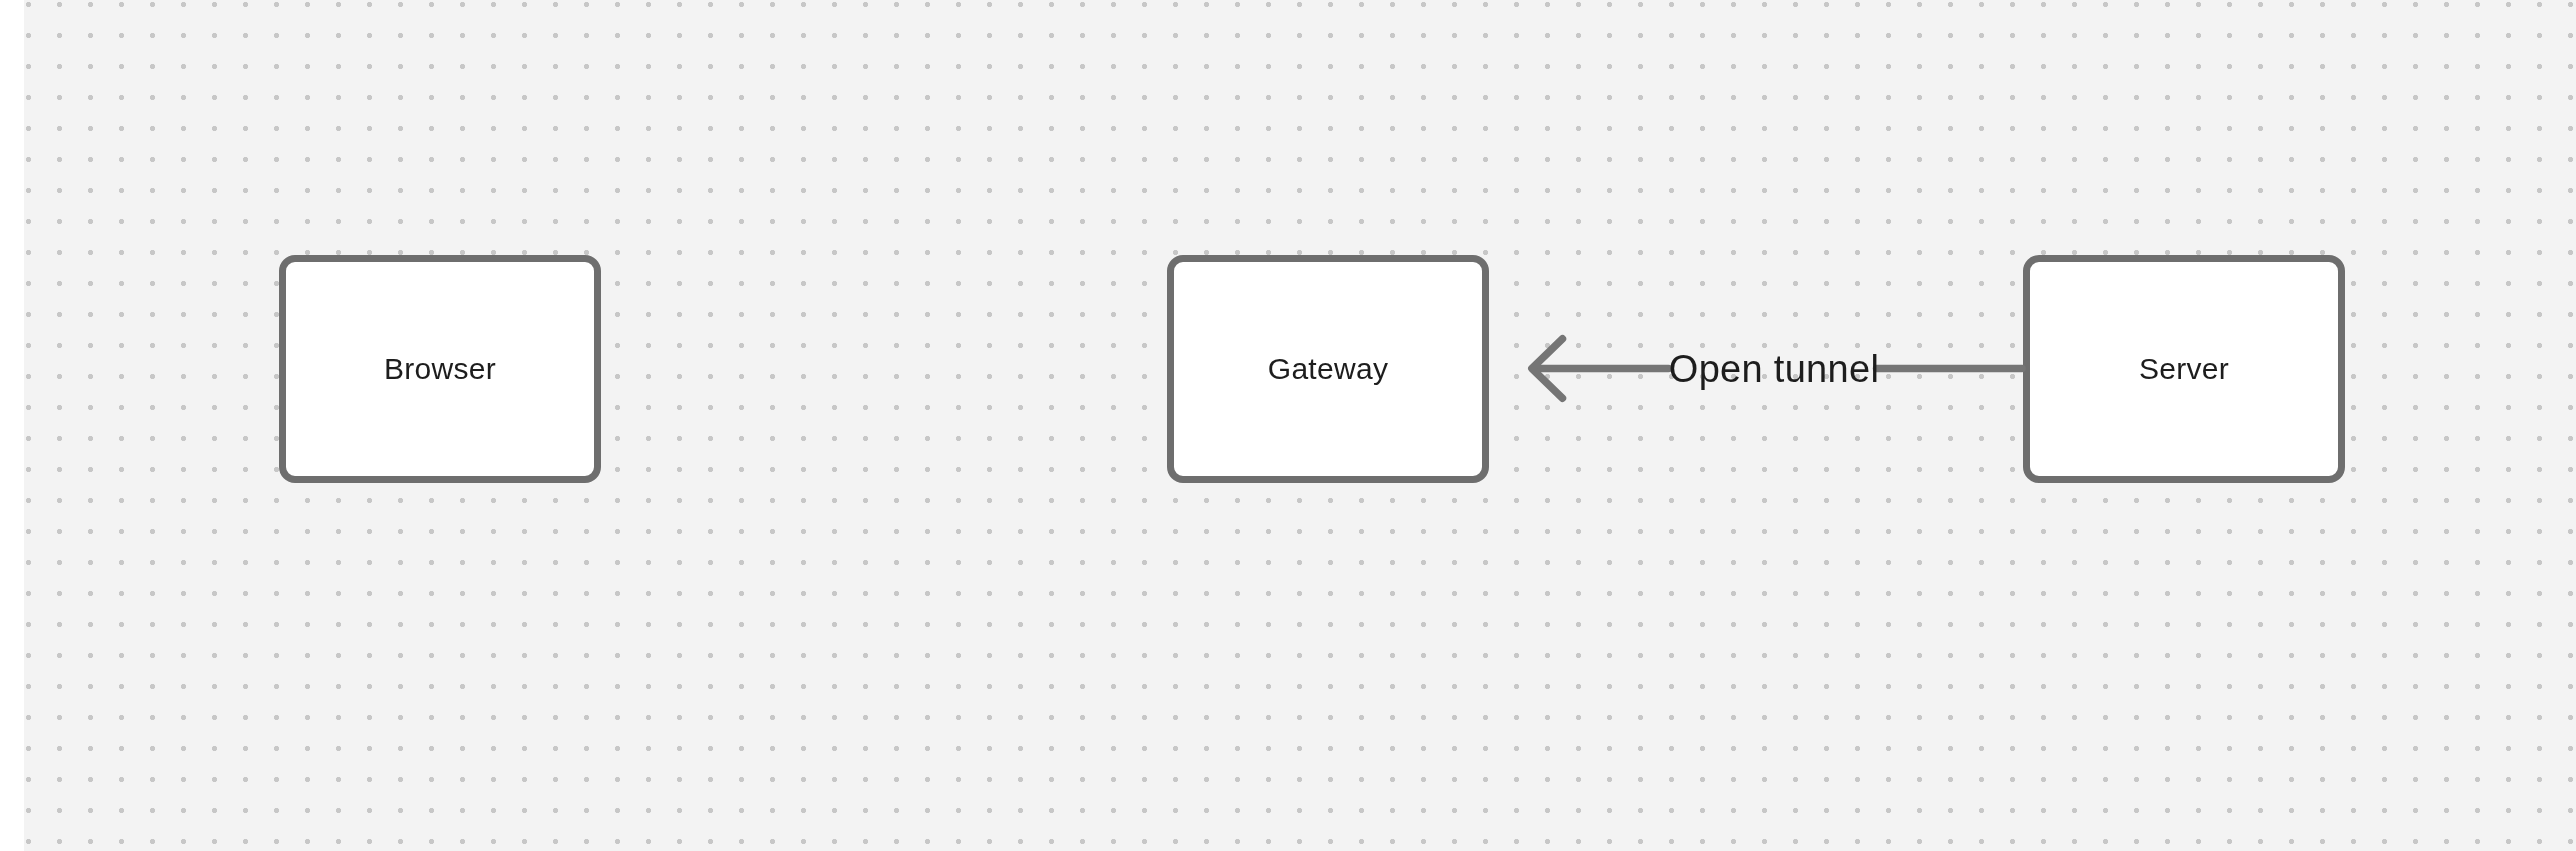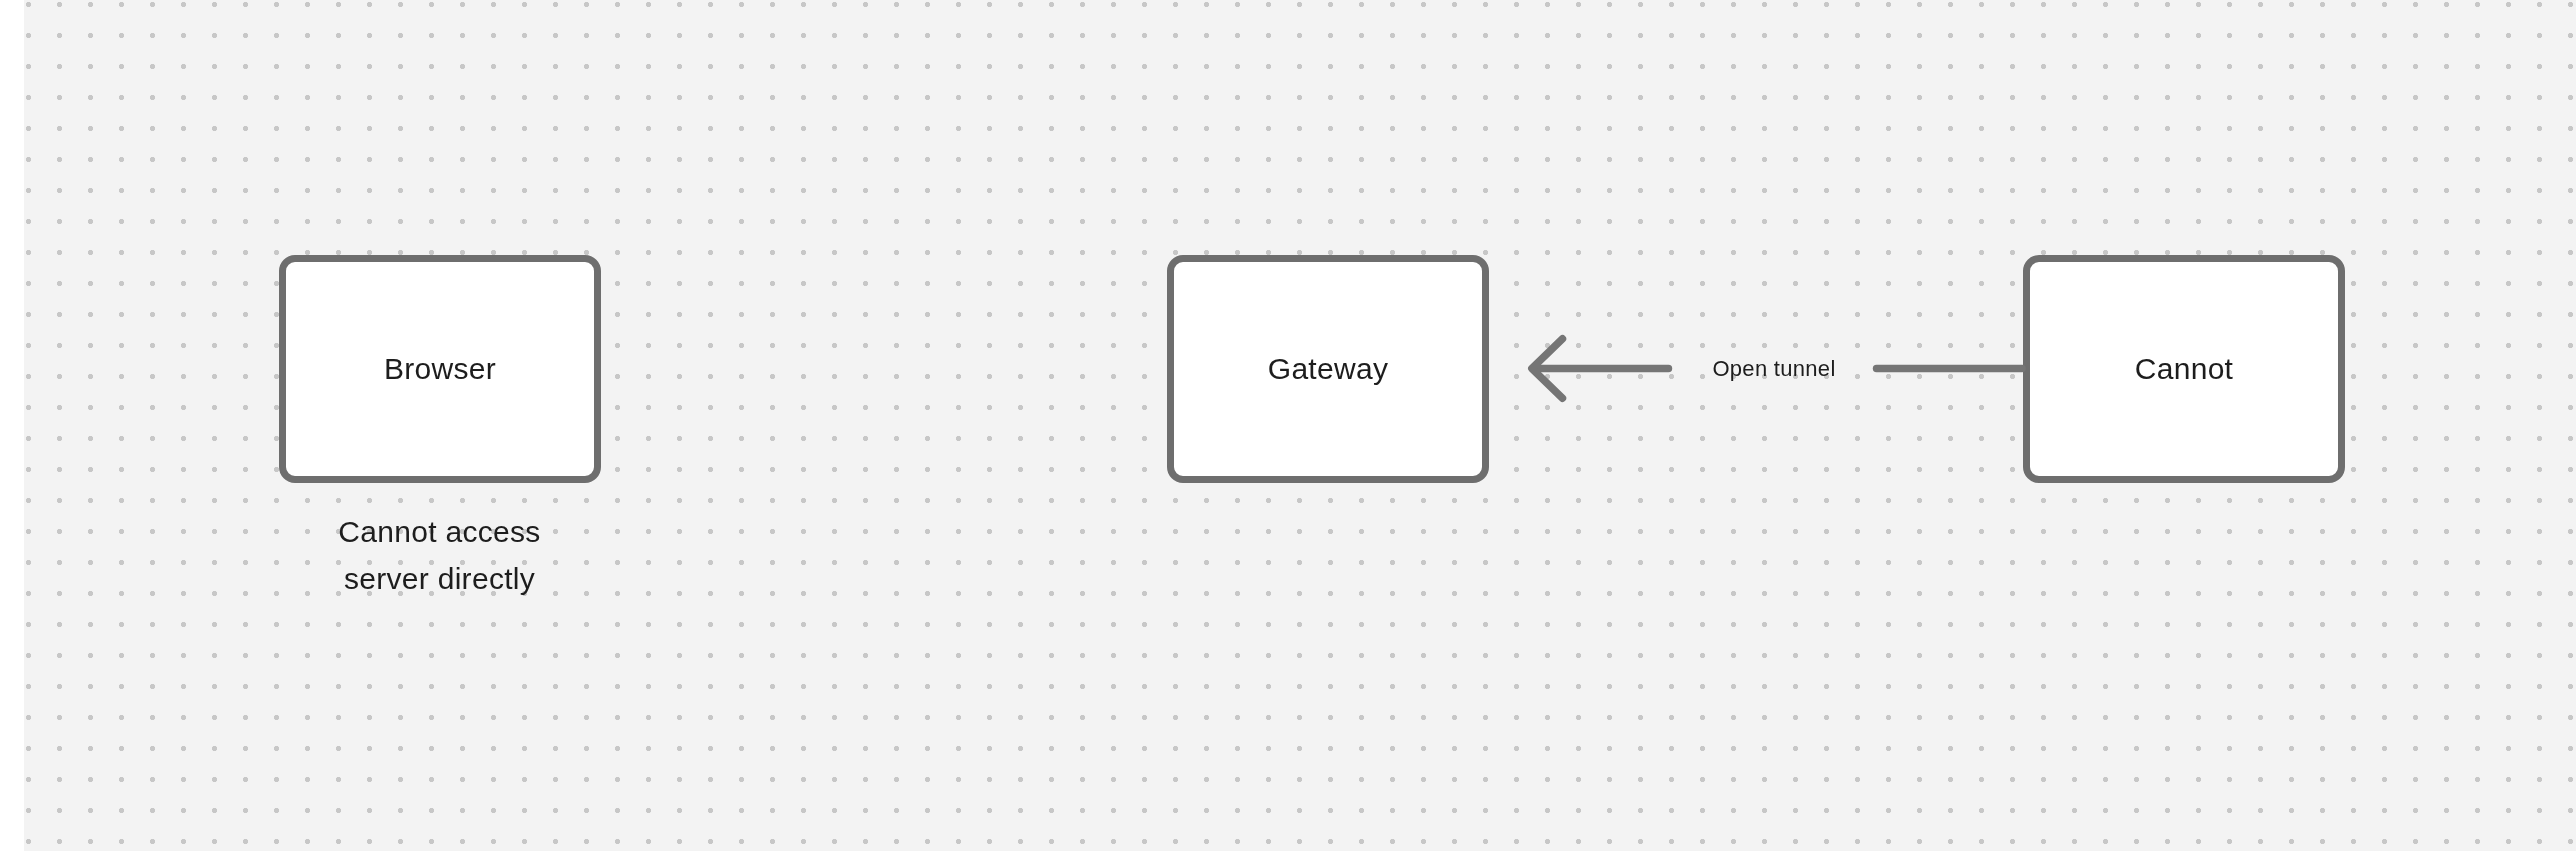--- a/index.html
+++ b/index.html
@@ -64,45 +64,43 @@
     overflow: visible;
   }
   .arrow-label {
     position: absolute;
     left: 1641px;
     top: 349px;
     width: 218px;
     height: 40px;
     line-height: 40px;
     text-align: center;
-    font-size: 22px;
+    font-size: 38px;
     color: #1d1d1d;
     letter-spacing: 0.3px;
     white-space: nowrap;
   }
 </style>
 </head>
 <body>
 
 <div class="canvas">
 
   <div class="node" id="node-browser">
     <span class="node-label">Browser</span>
   </div>
 
   <div class="node" id="node-gateway">
     <span class="node-label">Gateway</span>
   </div>
 
   <div class="node" id="node-server">
-    <span class="node-label">Cannot</span>
+    <span class="node-label">Server</span>
   </div>
 
-  <div class="caption">Cannot access
-server directly</div>
 
   <svg class="arrow-svg" viewBox="0 0 530 105" xmlns="http://www.w3.org/2000/svg">
     <g stroke="#757575" stroke-width="7.5" fill="none" stroke-linecap="round" stroke-linejoin="round">
 
       <line x1="24" y1="52" x2="160" y2="52"></line>
 
       <line x1="370" y1="52" x2="517" y2="52"></line>
 
       <polyline points="53,22 22,52 53,82"></polyline>
     </g>

